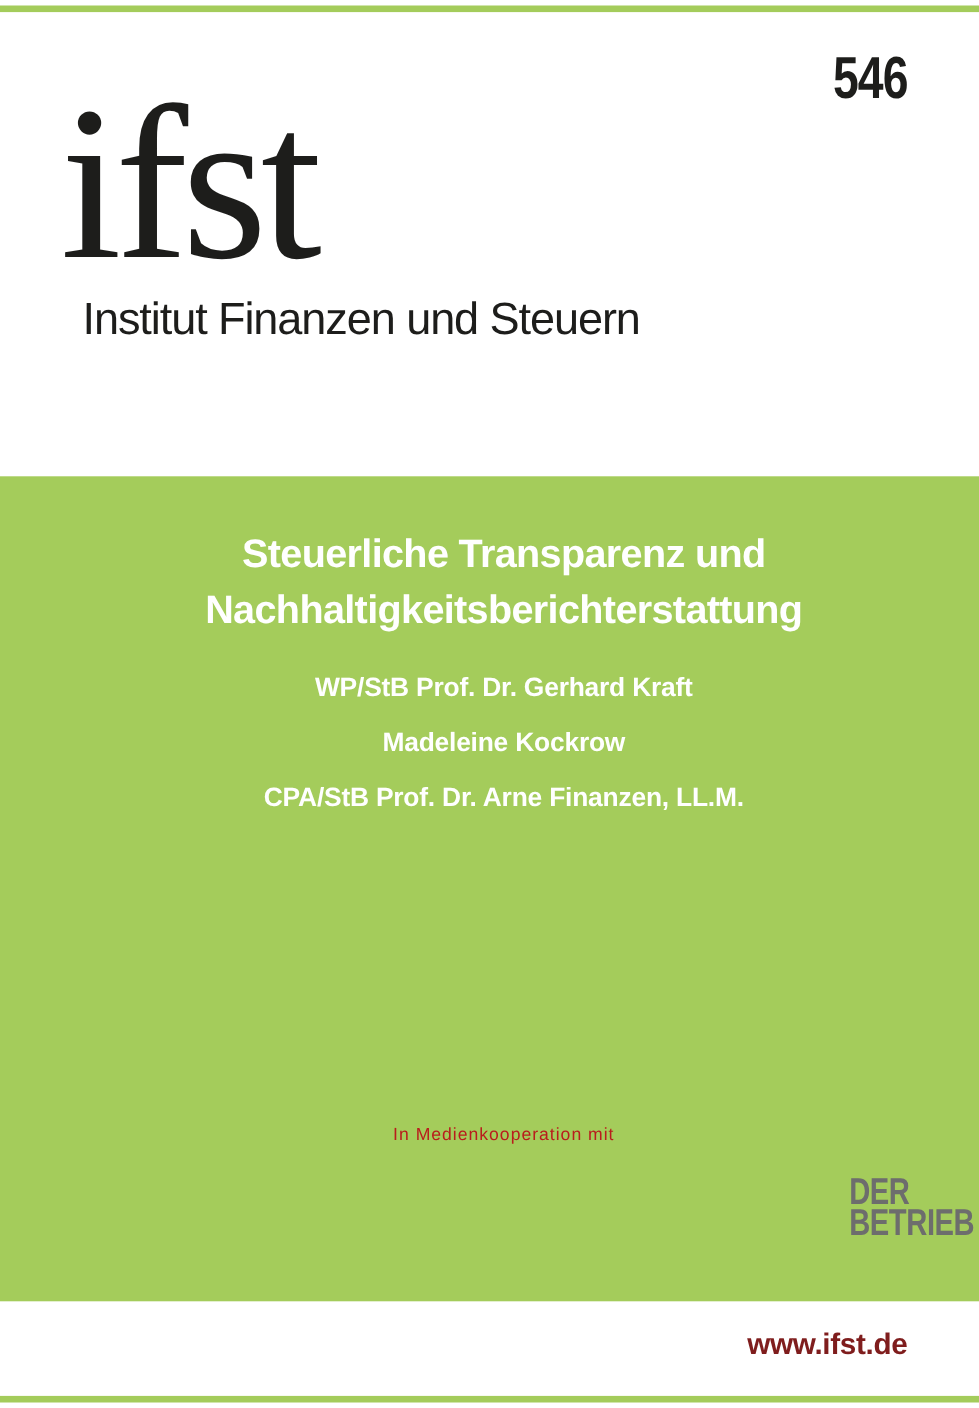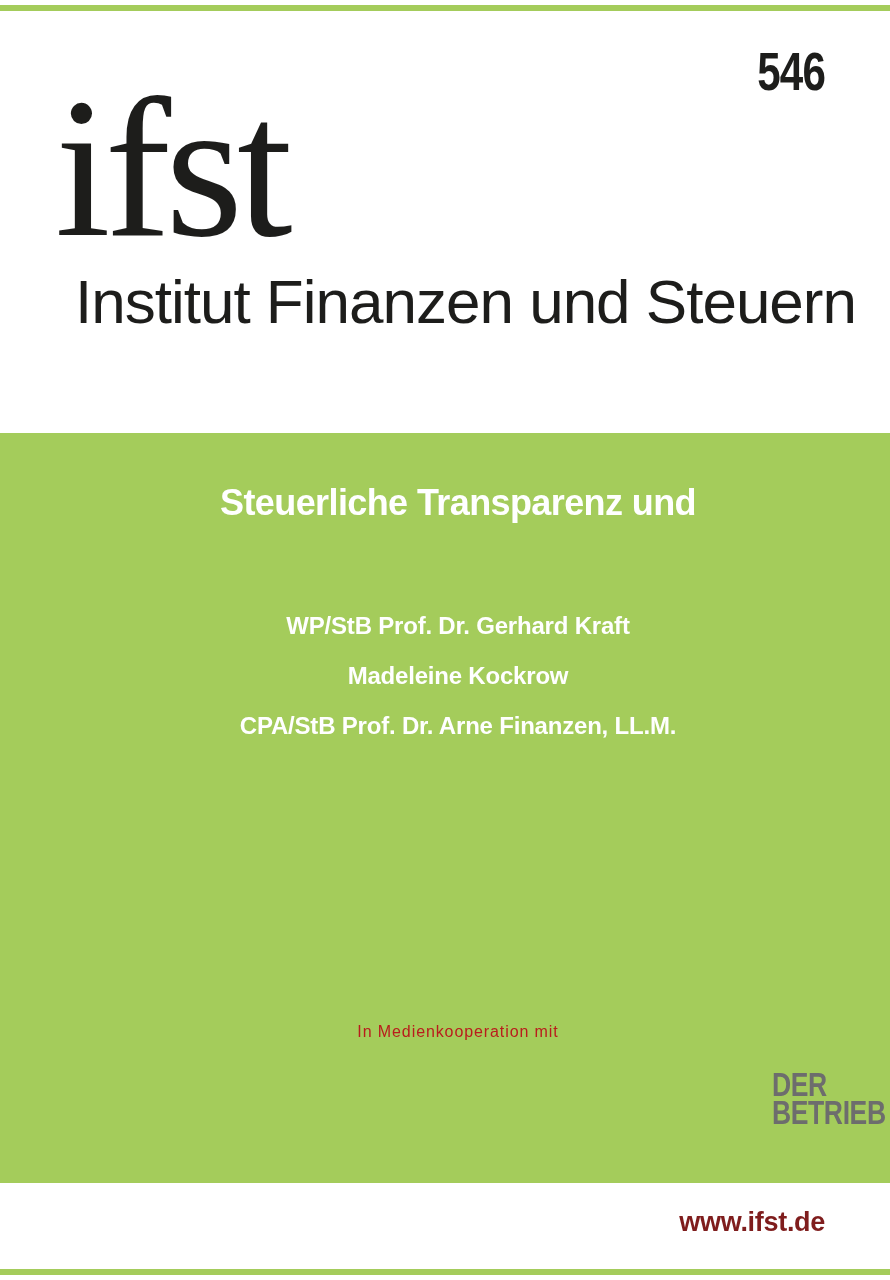--- a/index.html
+++ b/index.html
@@ -44,21 +44,21 @@
     font-size: 200px;
     line-height: 1;
     color: #1d1d1b;
     letter-spacing: -6px;
   }
 
   .institute-name {
     position: absolute;
     left: 75px;
     top: 268px;
-    font-size: 62px;
+    font-size: 41px;
     color: #1d1d1b;
     letter-spacing: -1px;
     line-height: 1.1;
   }
 
   .green-block {
     position: absolute;
     left: 0;
     top: 433px;
     width: 890px;
@@ -157,20 +157,21 @@
 
   <div class="ifst-logo">ifst</div>
 
   <div class="institute-name">Institut Finanzen und Steuern</div>
 
   <div class="green-block" style="background: rgb(164, 204, 91);">
     <div class="green-inner">
 
       <div class="cover-title">
         <div>Steuerliche Transparenz und</div>
+        <div>Nachhaltigkeitsberichterstattung</div>
       </div>
 
       <div class="authors">
         <div>WP/StB Prof. Dr. Gerhard Kraft</div>
         <div>Madeleine Kockrow</div>
         <div>CPA/StB Prof. Dr. Arne Finanzen, LL.M.</div>
       </div>
 
       <div class="coop-label">In Medienkooperation mit</div>
 

